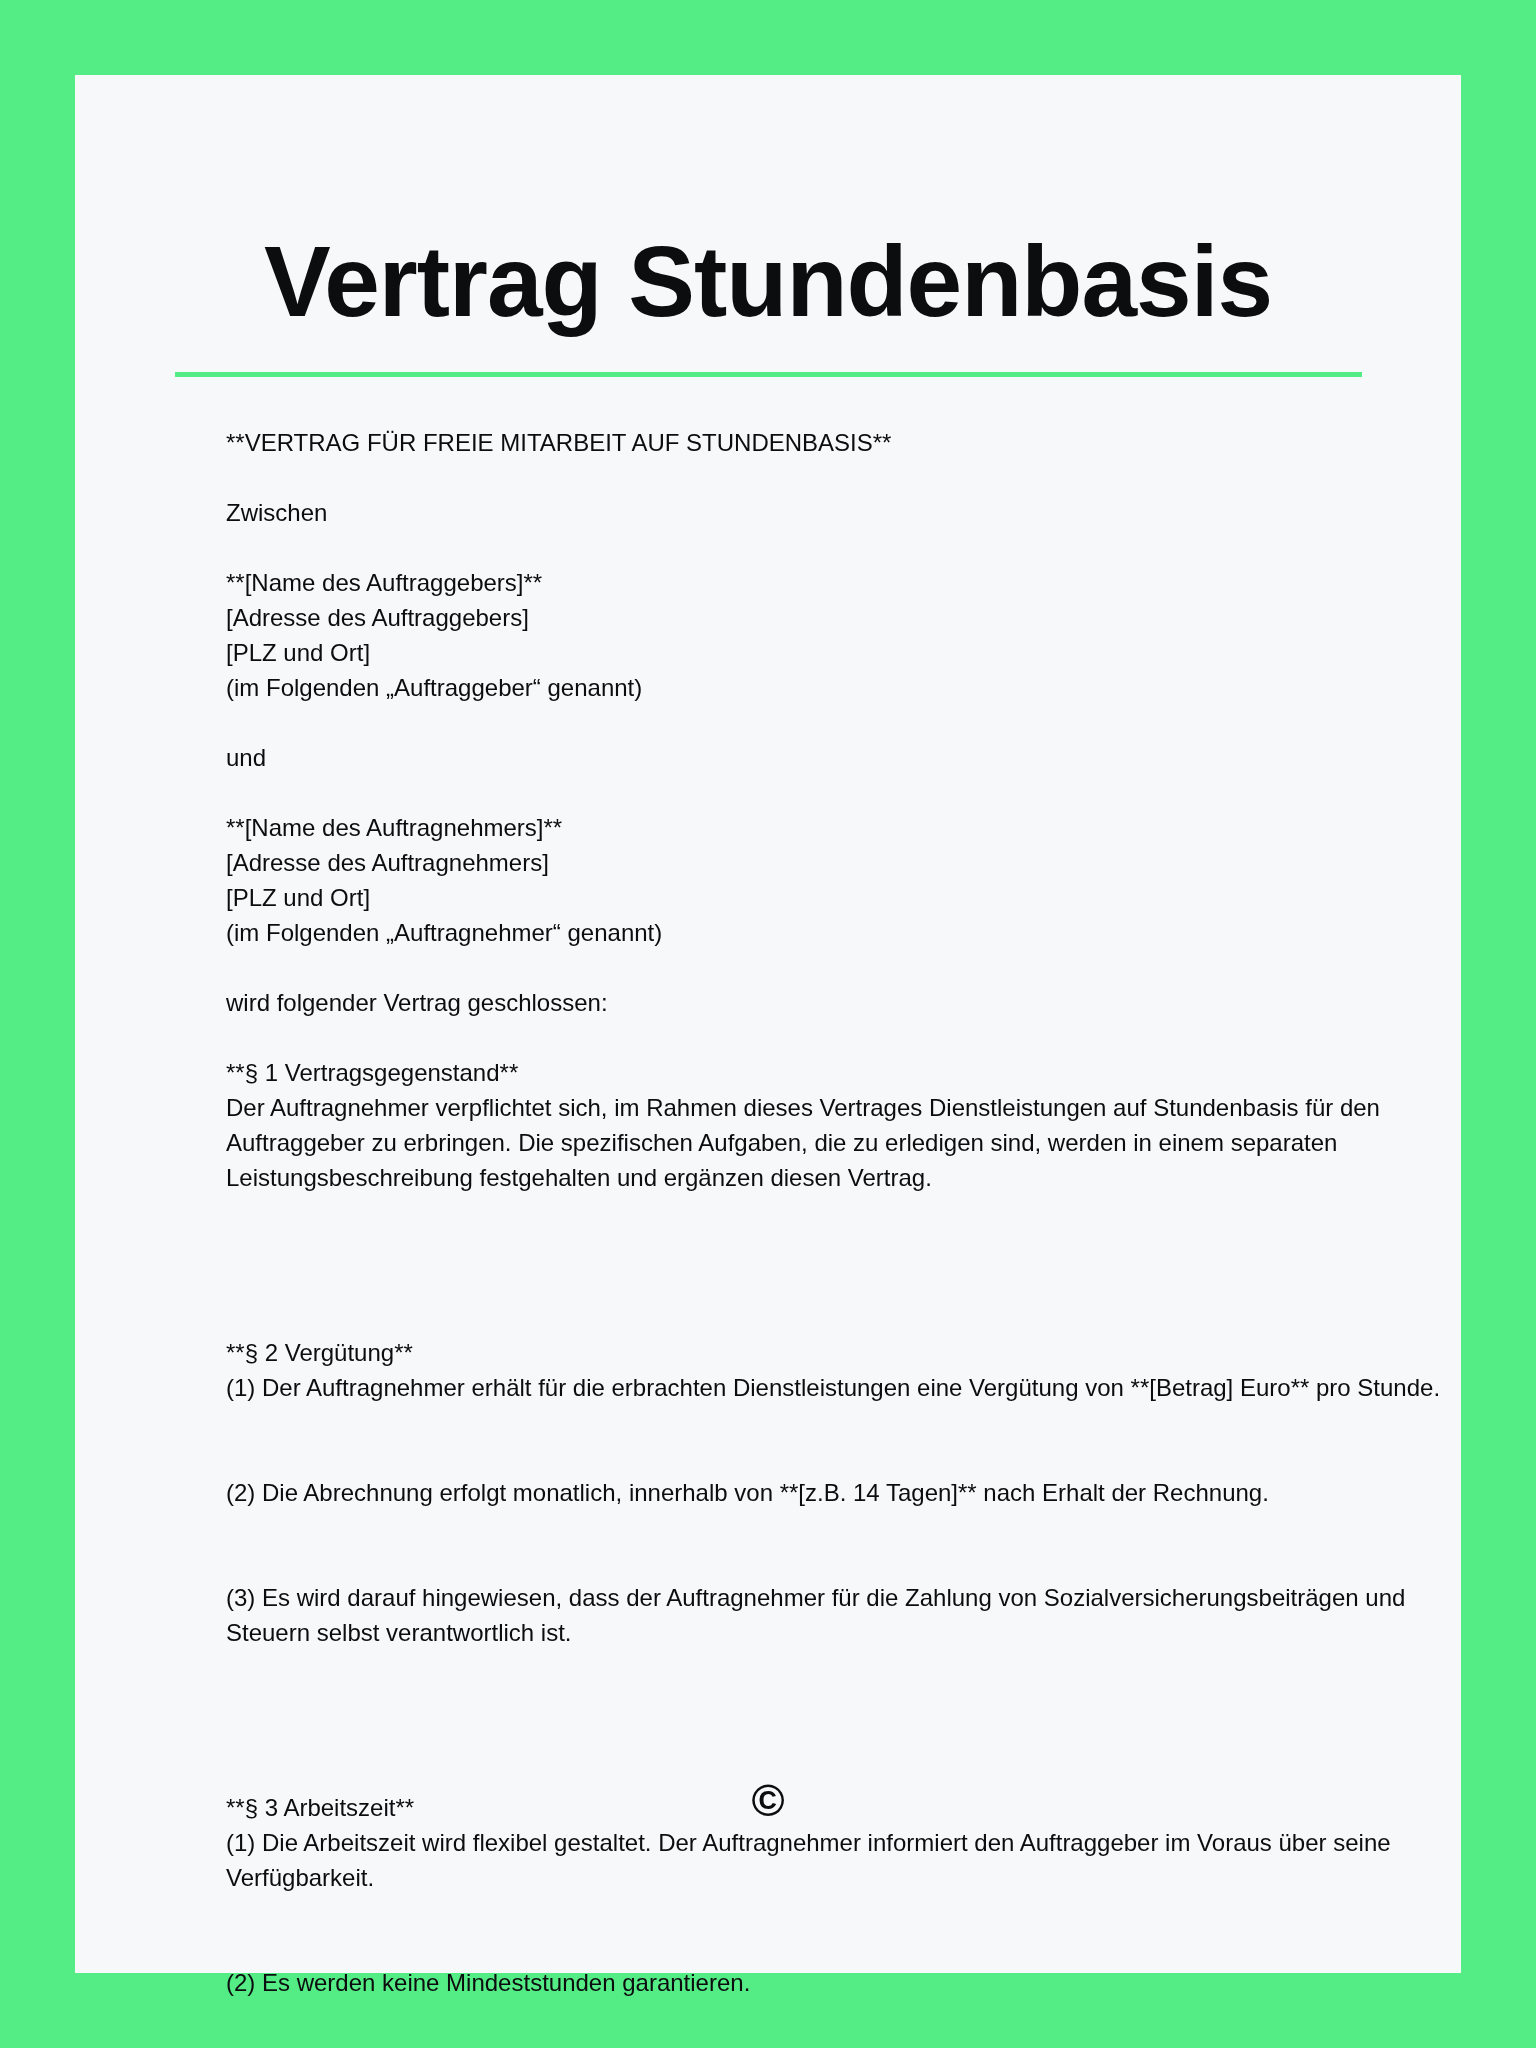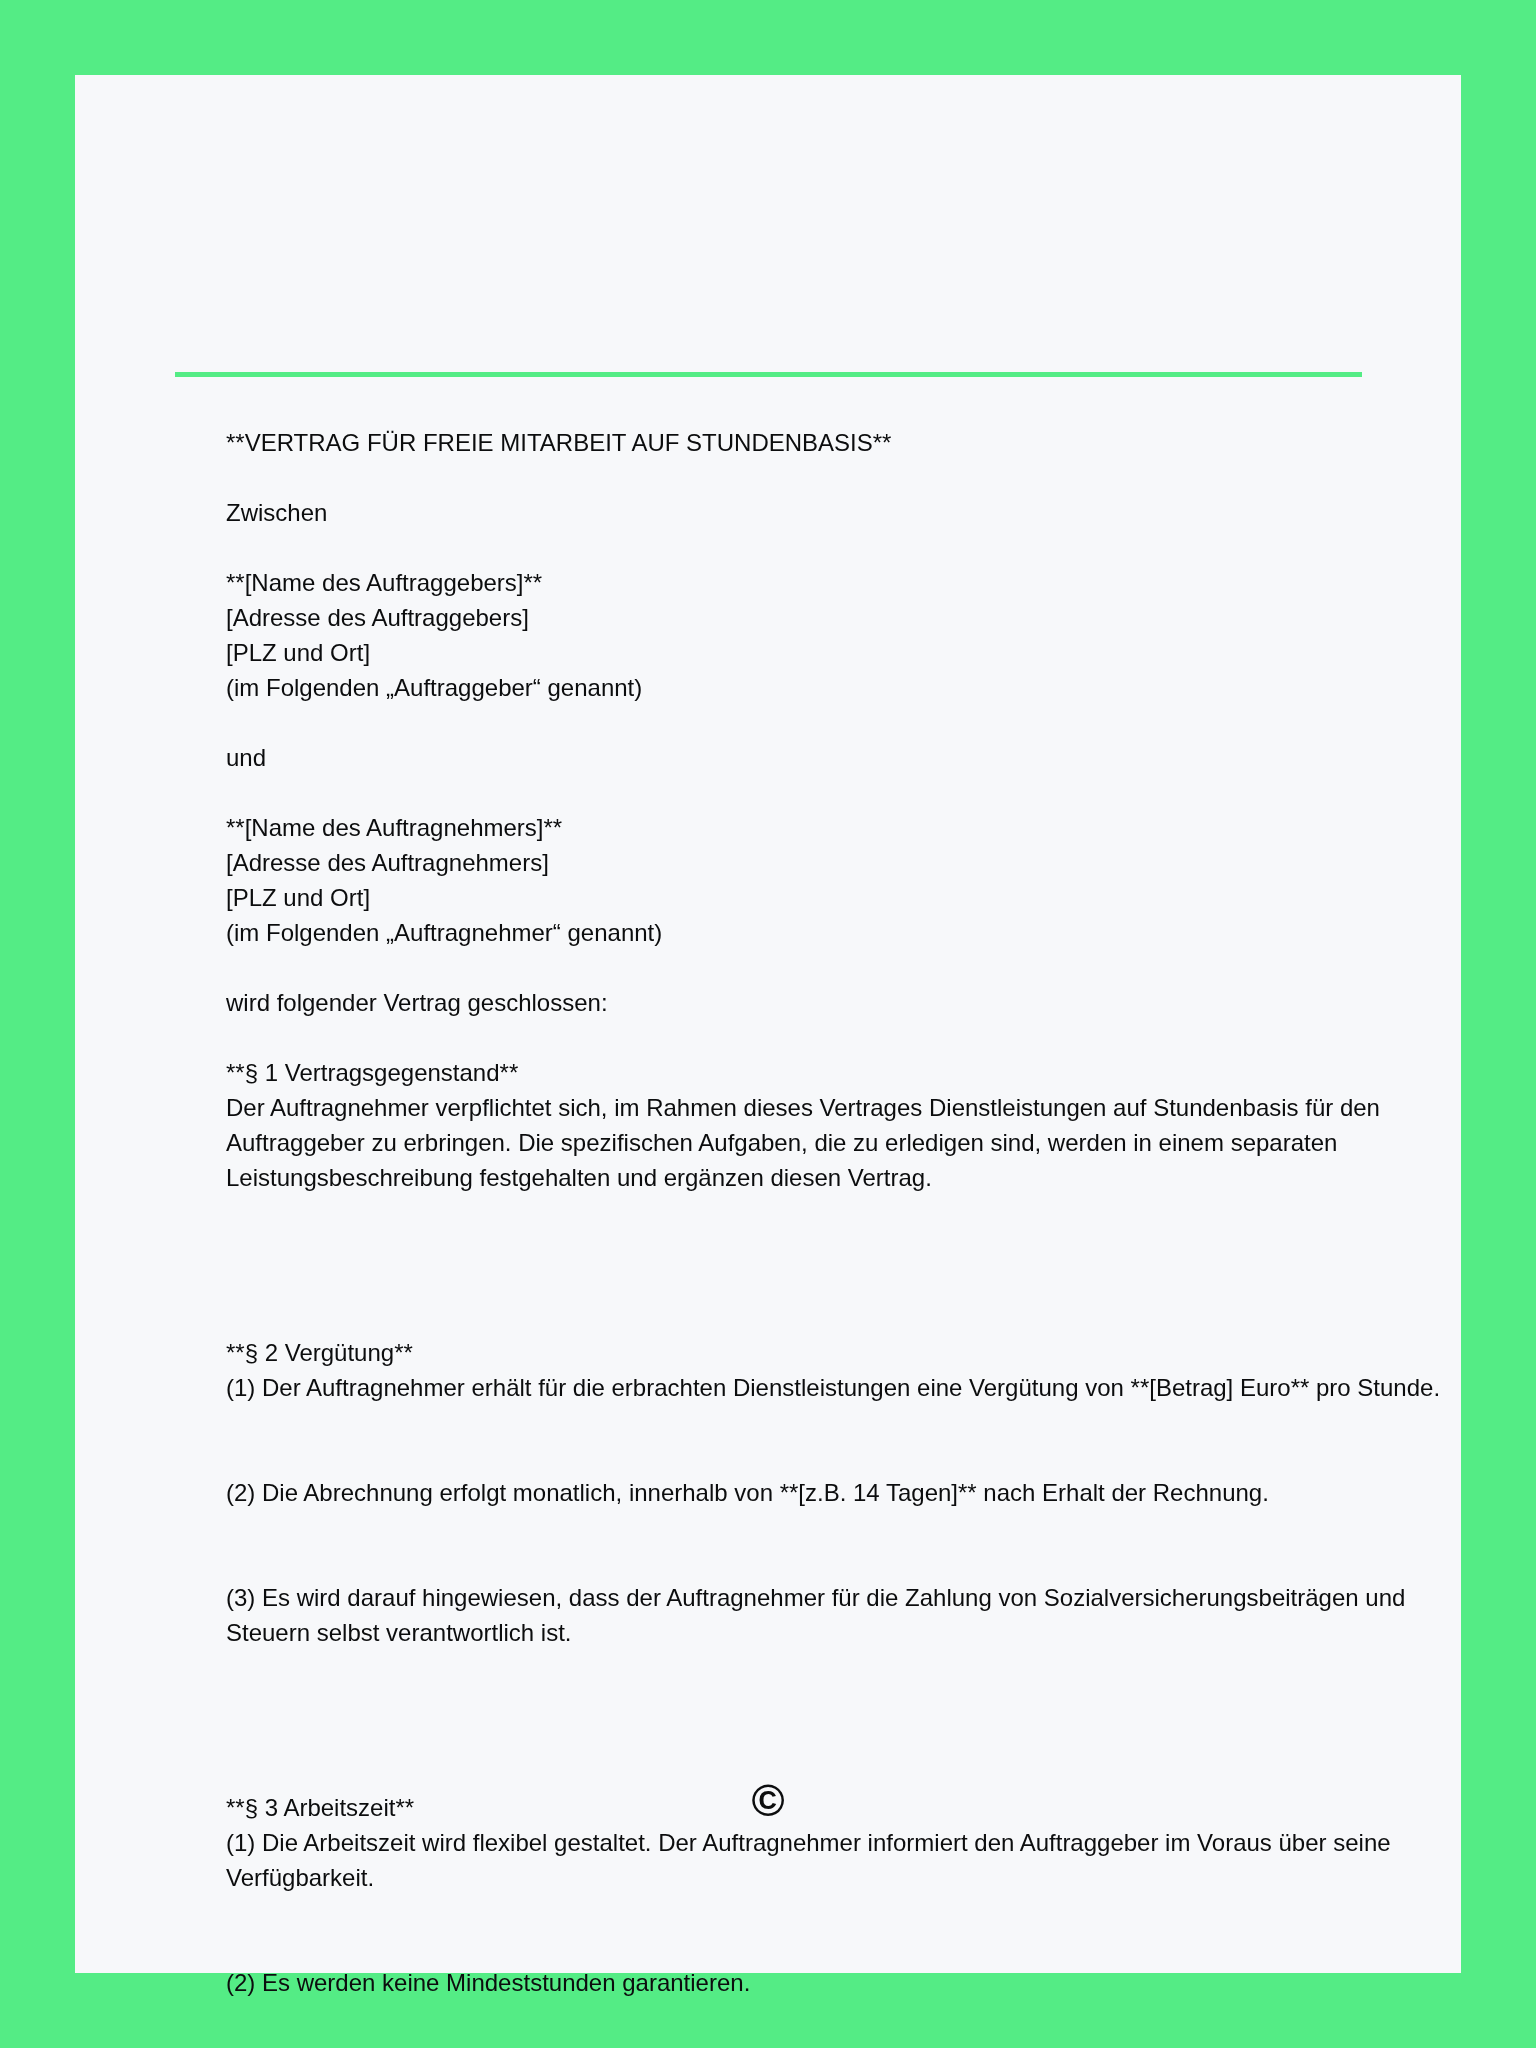--- a/index.html
+++ b/index.html
@@ -59,20 +59,21 @@
     font-size:45px;
     line-height:45px;
     color:var(--ink);
   }
 </style>
 </head>
 <body>
 
 <div class="frame">
   <div class="page">
+    <h1 class="title">Vertrag Stundenbasis</h1>
     <div class="rule"></div>
     <div class="contract-body">**VERTRAG FÜR FREIE MITARBEIT AUF STUNDENBASIS**
 
 Zwischen
 
 **[Name des Auftraggebers]**
 [Adresse des Auftraggebers]
 [PLZ und Ort]
 (im Folgenden „Auftraggeber“ genannt)
 

